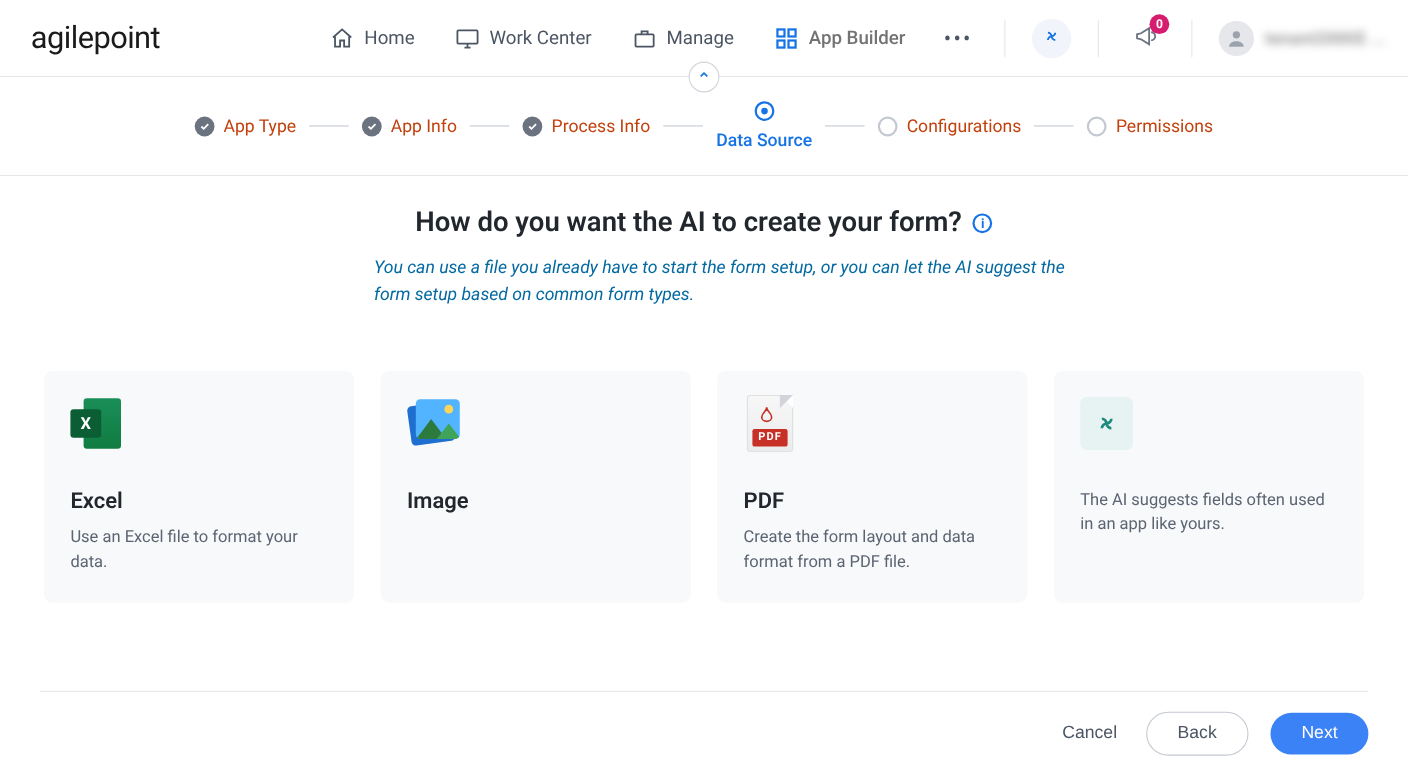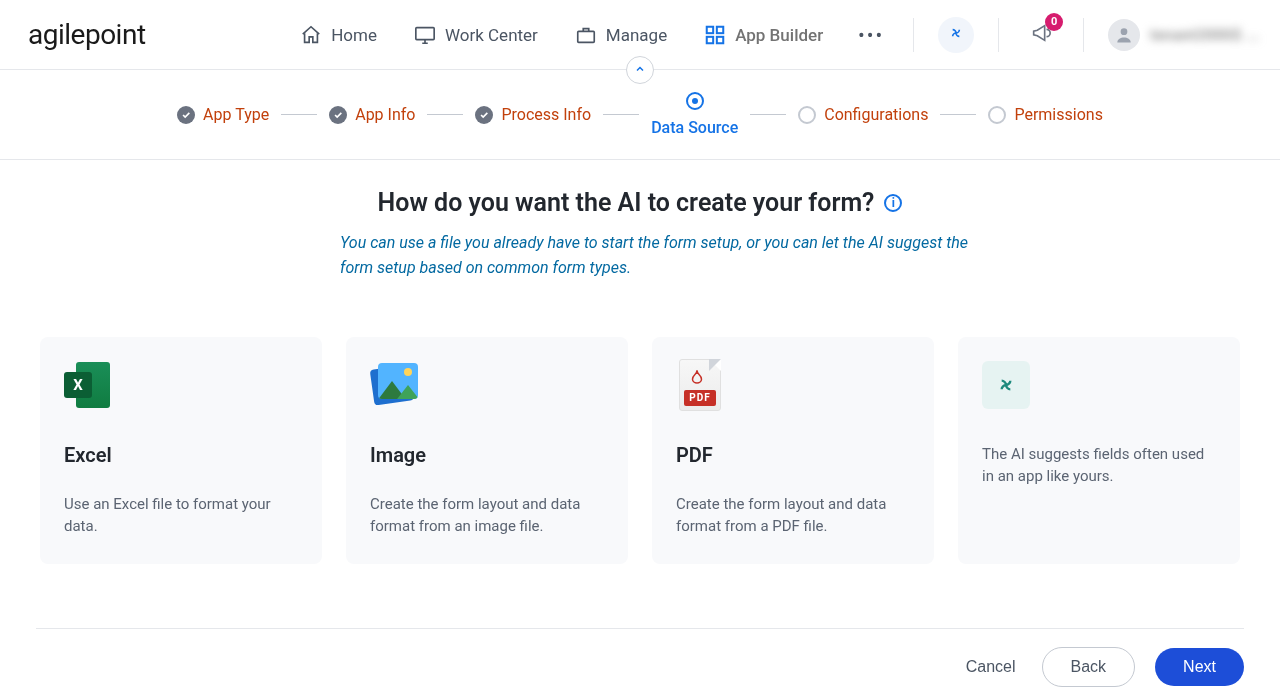--- a/index.html
+++ b/index.html
@@ -142,21 +142,21 @@
     gap:24px;
     margin-top:56px;
   }
   .card {
     background:#f8f9fb;
     border-radius:8px;
     padding:24px 24px 26px;
     cursor:pointer;
   }
   .card-icon { width:48px;height:48px;margin-bottom:34px; display:flex;align-items:center;justify-content:center;}
-  .card-title { font-size:20px;font-weight:600;color:#22272e; margin-bottom:26px;}
+  .card-title { font-size:20px;font-weight:600;color:#22272e; margin-bottom:10px;}
   .card-desc { font-size:15px;color:#5b6472;line-height:1.5; }
 
   
   .footer {
     position:absolute;
     left:36px; right:36px; bottom:0;
     border-top:1px solid #e5e7eb;
     display:flex; align-items:center; justify-content:flex-end;
     gap:20px;
     padding:18px 0 12px;
@@ -164,21 +164,21 @@
   }
   .link-btn {
     font-size:16px;color:#4b5563;cursor:pointer;background:none;border:none;
     padding:8px 6px;
   }
   .btn-outline {
     font-size:16px;color:#4b5563;border:1px solid #c4c9d1;background:#fff;
     padding:10px 28px;border-radius:22px;cursor:pointer;
   }
   .btn-primary {
-    font-size:16px;color:#fff;background:#1d4ed8;border:none;
+    font-size:16px;color:#fff;background:#3b82f6;border:none;
     padding:10px 28px;border-radius:22px;cursor:pointer;font-weight:500;
   }
 
   
   .excel-icon{width:48px;height:46px;position:relative;}
   .excel-back{position:absolute;left:12px;top:0;width:34px;height:46px;background:linear-gradient(180deg,#1a8e58 0%,#107c41 100%);border-radius:3px;}
   .excel-front{position:absolute;left:0;top:10px;width:28px;height:26px;background:#0b5e34;border-radius:3px;display:flex;align-items:center;justify-content:center;color:#fff;font-weight:700;font-size:15px;}
 
   .image-icon{width:48px;height:44px;position:relative;}
   .image-back{position:absolute;left:2px;top:4px;width:40px;height:36px;background:#1e6fcf;border-radius:4px;transform:rotate(-8deg);}
@@ -358,21 +358,20 @@
         <div class="image-icon">
           <div class="image-back"></div>
           <div class="image-front">
               <div class="image-sun"></div>
               <div class="image-mtn1"></div>
               <div class="image-mtn2"></div>
             </div>
         </div>
       </div>
       <div class="card-title">Image</div>
-      <div class="card-desc">Create the form layout and data format from an image file.</div>
     </div>
     <div class="card">
       <div class="card-icon">
         <div class="pdf-icon">
           <div class="pdf-fold"></div>
           <div class="pdf-mark">
               <svg width="18" height="20" viewBox="0 0 24 24" fill="none" stroke="#c63027" stroke-width="2">
                 <path d="M12 3c0 6-6 6-6 12 0 3 3 5 6 5s6-2 6-5c0-6-6-6-6-12z"></path>
               </svg>
             </div>

